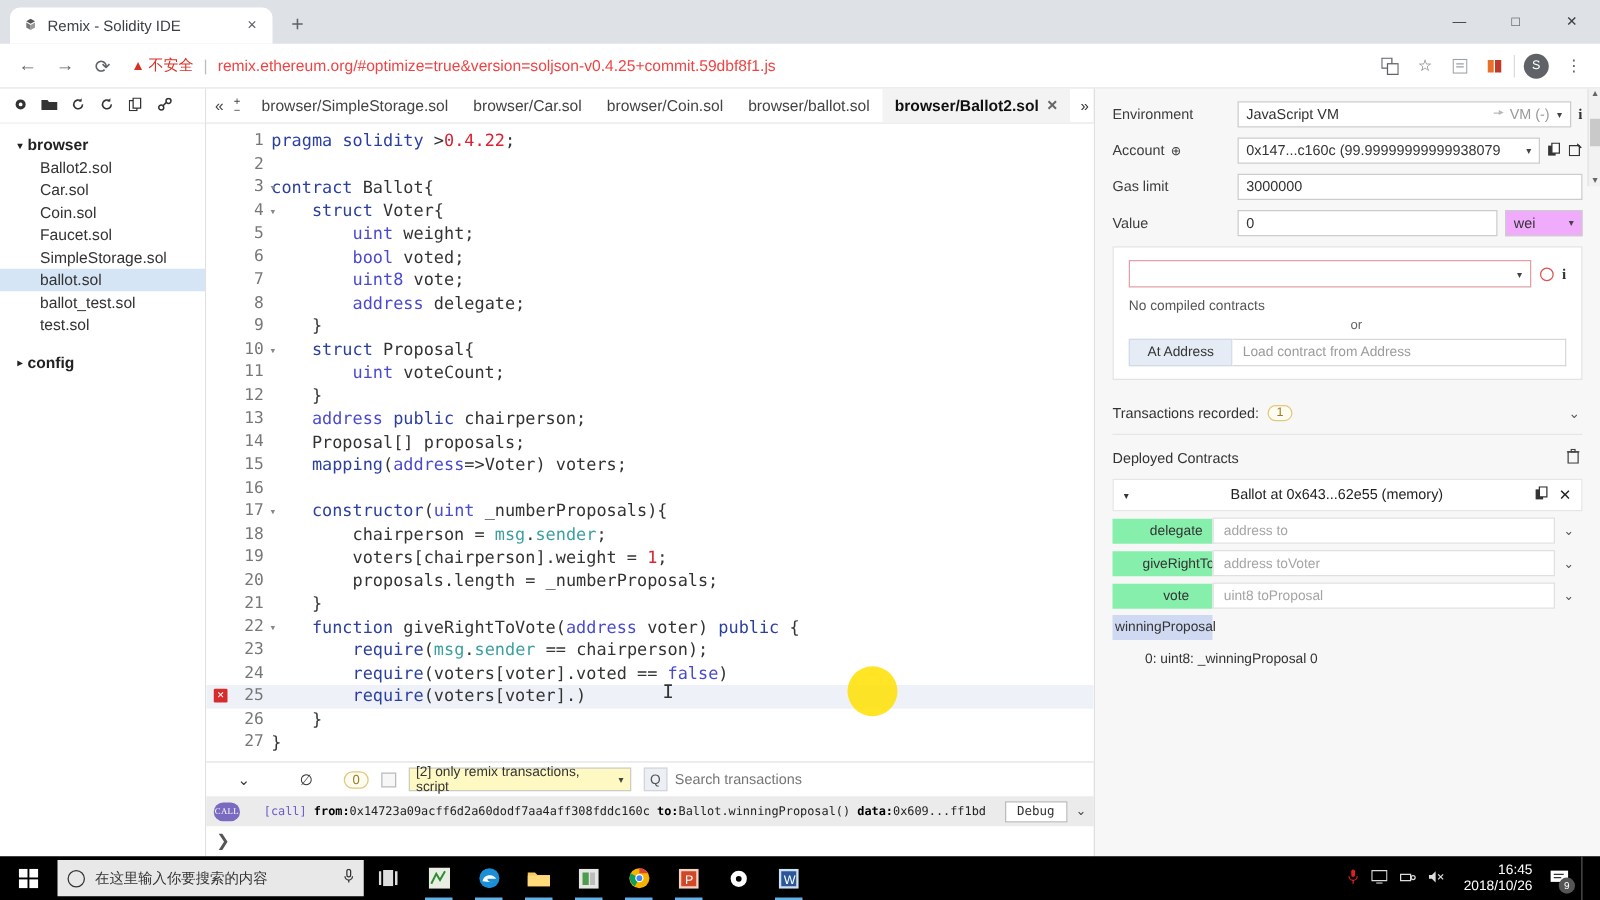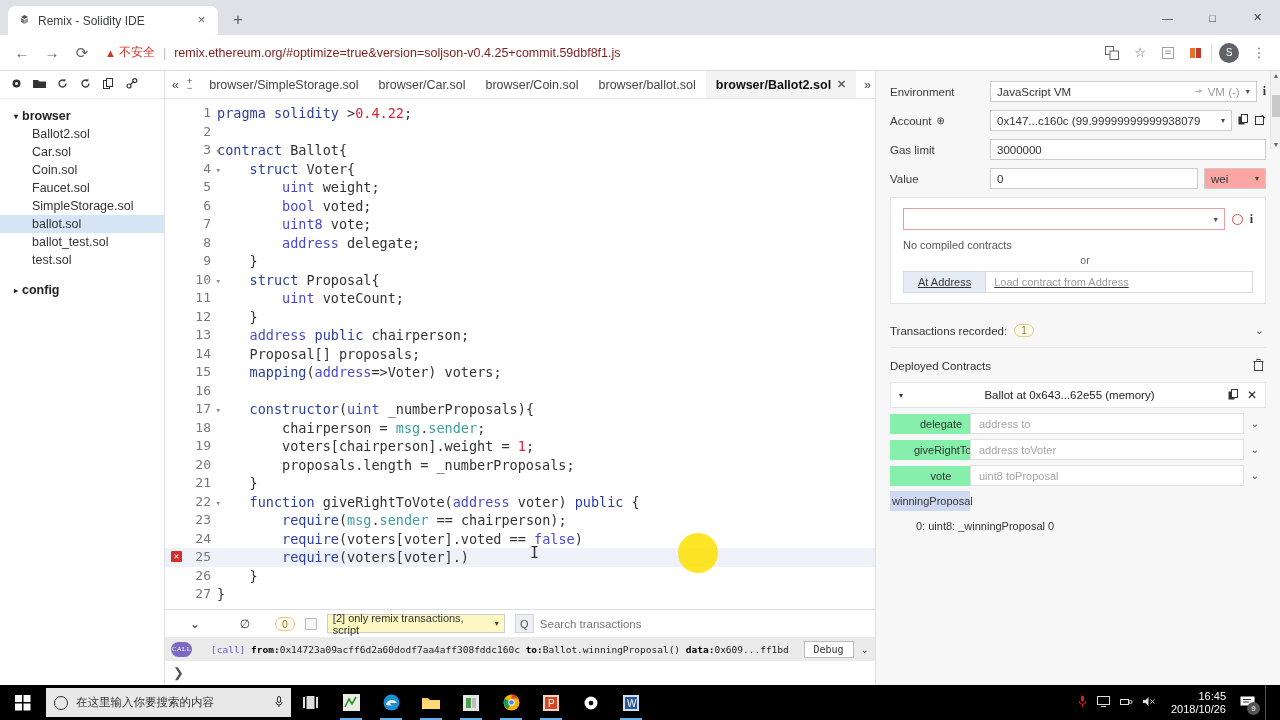--- a/index.html
+++ b/index.html
@@ -57,21 +57,21 @@
     width: 28px; height: 28px; display: flex; align-items: center;
     justify-content: center; font-size: 15px; color: #5f6368;
   }
   .omnibox {
     flex: 1; height: 26px; margin: 0 7px; display: flex; align-items: center;
     gap: 6px; background: #fff; font-size: 12.5px; color: #202124;
   }
   .notsecure { display: flex; align-items: center; gap: 3px; color: #d93025; font-size: 12px; }
   .notsecure .warn-tri { font-size: 11px; }
   .omnisep { color: #bbb; margin: 0 2px; }
-  .omnibox .url { color: #7f1d1d; white-space: nowrap; overflow: hidden; }
+  .omnibox .url { color: #ef4444; white-space: nowrap; overflow: hidden; }
   .toolicon {
     width: 26px; height: 26px; display: flex; align-items: center;
     justify-content: center; font-size: 13px; color: #5f6368;
   }
   .avatar-btn {
     width: 20px; height: 20px; border-radius: 50%; background: #5f6368;
     color: #fff; font-size: 10px; display: flex; align-items: center;
     justify-content: center; margin: 0 5px;
   }
 
@@ -216,41 +216,41 @@
   .inp {
     flex: 1; height: 21px; border: 1px solid #ccc; background: #fff;
     display: flex; align-items: center; padding: 0 6px; font-size: 11.5px;
     color: #333; overflow: hidden; white-space: nowrap;
   }
   .inp .muted { color: #999; margin-left: auto; display:flex; align-items:center; gap:4px;}
   .caret-dn { font-size: 8px; color: #444; margin-left: 6px; }
   .mini-ico { font-size: 11px; color: #444; }
   .info-i { font-family: "Liberation Serif", serif; font-weight: bold; color:#333; font-size: 12px;}
   .unit-sel {
-    width: 62px; height: 21px; border: 1px solid #ccc; background: #fca5a5;
+    width: 62px; height: 21px; border: 1px solid #ccc; background: #f0abfc;
     display: flex; align-items: center; justify-content: space-between;
     padding: 0 6px; font-size: 11.5px;
   }
   .card {
     background: #fff; border: 1px solid #e3e3e3; padding: 10px 12px;
     margin-top: 6px;
   }
   .sel-red {
     height: 22px; border: 1px solid #e3a0a6; background: #fff;
     display: flex; align-items: center; justify-content: flex-end;
     padding: 0 6px; font-size: 11px;
   }
   .sel-row { display: flex; align-items: center; gap: 7px; }
   .circ-err {
     width: 11px; height: 11px; border-radius: 50%; border: 1.6px solid #d9534f;
     display:flex; align-items:center; justify-content:center;
   }
   .nocompiled { margin-top: 9px; color: #555; font-size: 11px; }
   .or { text-align: center; color: #666; font-size: 10.5px; margin: 3px 0 5px 0; padding-left: 14px;}
-  .ataddr-row { display: flex; align-items: center; text-decoration: underline; }
+  .ataddr-row { display: flex; align-items: center; }
   .ataddr-btn {
     background: #e6ecf5; border: 1px solid #d2dae6; padding: 4px 14px;
     font-size: 11px; color: #333;
   }
   .ataddr-inp {
     flex: 1; height: 22px; border: 1px solid #d8d8d8; border-left: none;
     background: #fff; display: flex; align-items: center; padding: 0 8px;
     color: #9b9b9b; font-size: 11px;
   }
   .tx-rec {

